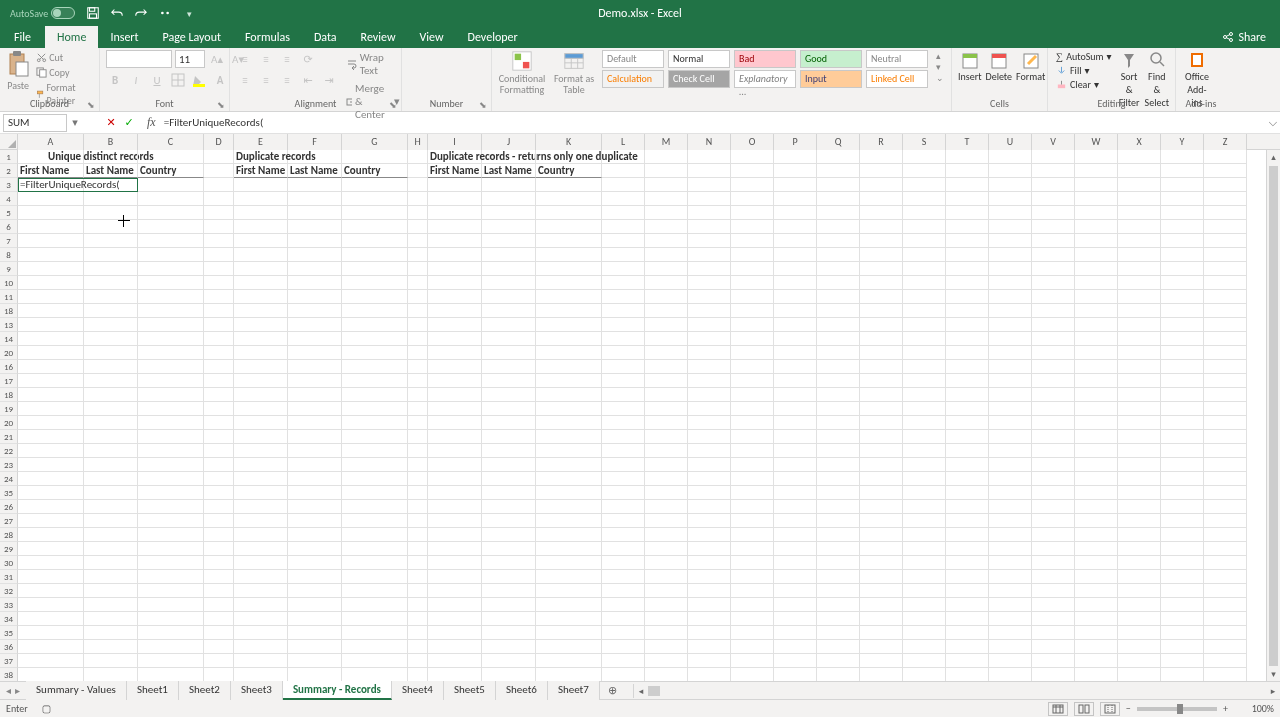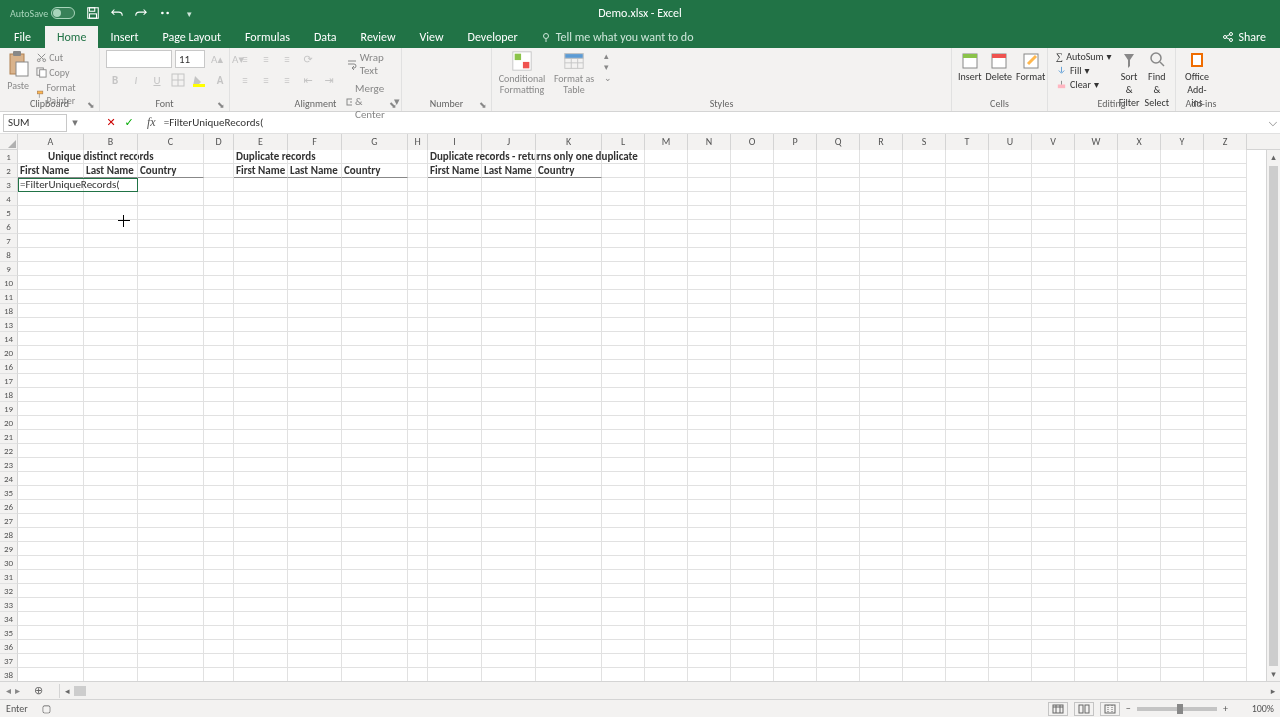--- a/index.html
+++ b/index.html
@@ -156,27 +156,20 @@
   <div id="tab-row" style="display: flex;">
       <div class="ribbon-tab active">Home</div>
       <div class="ribbon-tab">Insert</div>
       <div class="ribbon-tab">Page Layout</div>
       <div class="ribbon-tab">Formulas</div>
       <div class="ribbon-tab">Data</div>
       <div class="ribbon-tab">Review</div>
       <div class="ribbon-tab">View</div>
       <div class="ribbon-tab">Developer</div>
     </div>
-  <div class="tell-me">
-    <svg width="12" height="12" viewBox="0 0 12 12" fill="#cde6d9">
-        <circle cx="6" cy="5" r="2.5" fill="none" stroke="#cde6d9"></circle>
-        <path d="M6 8v3" stroke="#cde6d9"></path>
-      </svg>
-    <span>Tell me what you want to do</span>
-  </div>
   <div class="share">
     <svg width="12" height="12" viewBox="0 0 12 12" fill="none" stroke="#fff">
         <circle cx="3" cy="6" r="1.5"></circle>
         <circle cx="9" cy="3" r="1.5"></circle>
         <circle cx="9" cy="9" r="1.5"></circle>
         <path d="M4 5.5L8 3.5M4 6.5L8 8.5"></path>
       </svg>
     <span>Share</span>
   </div>
 </div>
@@ -299,27 +292,38 @@
       <div class="big-btn"><svg viewBox="0 0 24 24">
             <rect x="2" y="2" width="20" height="20" fill="#fff" stroke="#c4c4c4"></rect>
             <rect x="4" y="4" width="7" height="7" fill="#8bc34a"></rect>
             <rect x="13" y="13" width="7" height="7" fill="#ef5350"></rect>
           </svg><span>Conditional Formatting</span></div>
       <div class="big-btn"><svg viewBox="0 0 24 24" fill="none" stroke="#c4c4c4">
             <rect x="2" y="4" width="20" height="16"></rect>
             <path d="M2 9h20M2 14h20M9 4v16M16 4v16"></path>
             <rect x="2" y="4" width="20" height="5" fill="#5b9bd5"></rect>
           </svg><span>Format as Table</span></div>
+      <div id="style-gallery" style="display:grid;grid-template-columns:repeat(5,64px);gap:2px;">
+          <div class="style-cell ">Default</div>
+          <div class="style-cell normal">Normal</div>
+          <div class="style-cell bad">Bad</div>
+          <div class="style-cell good">Good</div>
+          <div class="style-cell ">Neutral</div>
+          <div class="style-cell calc">Calculation</div>
+          <div class="style-cell check">Check Cell</div>
+          <div class="style-cell explan">Explanatory ...</div>
+          <div class="style-cell input">Input</div>
+          <div class="style-cell linked">Linked Cell</div>
+        </div>
       <div style="display:flex;flex-direction:column;justify-content:center;color:#888;padding-left:2px">
         <div style="font-size:9px">▴</div>
         <div style="font-size:9px">▾</div>
         <div style="font-size:9px">⌄</div>
       </div>
     </div>
-    <div class="group-label">Styles</div>
   </div>
 
   <div class="group" style="width:96px">
     <div class="group-body">
       <div class="cells-btn"><svg viewBox="0 0 18 20">
             <rect x="2" y="4" width="14" height="14" fill="#fff" stroke="#888"></rect>
             <rect x="2" y="4" width="14" height="4" fill="#8bc34a"></rect>
           </svg><span>Insert</span></div>
       <div class="cells-btn"><svg viewBox="0 0 18 20">
             <rect x="2" y="4" width="14" height="14" fill="#fff" stroke="#888"></rect>
@@ -1525,20 +1529,31 @@
     <div class="thumb"></div>
     <div class="arrow" style="position:absolute;bottom:0;left:0;right:0">▾</div>
   </div>
 </div>
 
 <div class="sheet-bar">
   <div class="tab-nav">
     <span>◂</span>
     <span>▸</span>
   </div>
+  <div id="sheet-tabs" style="display:flex">
+      <div class="sheet-tab">Summary - Values</div>
+      <div class="sheet-tab">Sheet1</div>
+      <div class="sheet-tab">Sheet2</div>
+      <div class="sheet-tab">Sheet3</div>
+      <div class="sheet-tab active">Summary - Records</div>
+      <div class="sheet-tab">Sheet4</div>
+      <div class="sheet-tab">Sheet5</div>
+      <div class="sheet-tab">Sheet6</div>
+      <div class="sheet-tab">Sheet7</div>
+    </div>
   <div class="sheet-add">⊕</div>
   <div class="hscroll">
     <div class="arrow">◂</div>
     <div class="track">
         <div class="thumb"></div>
       </div>
     <div class="arrow">▸</div>
   </div>
 </div>
 

